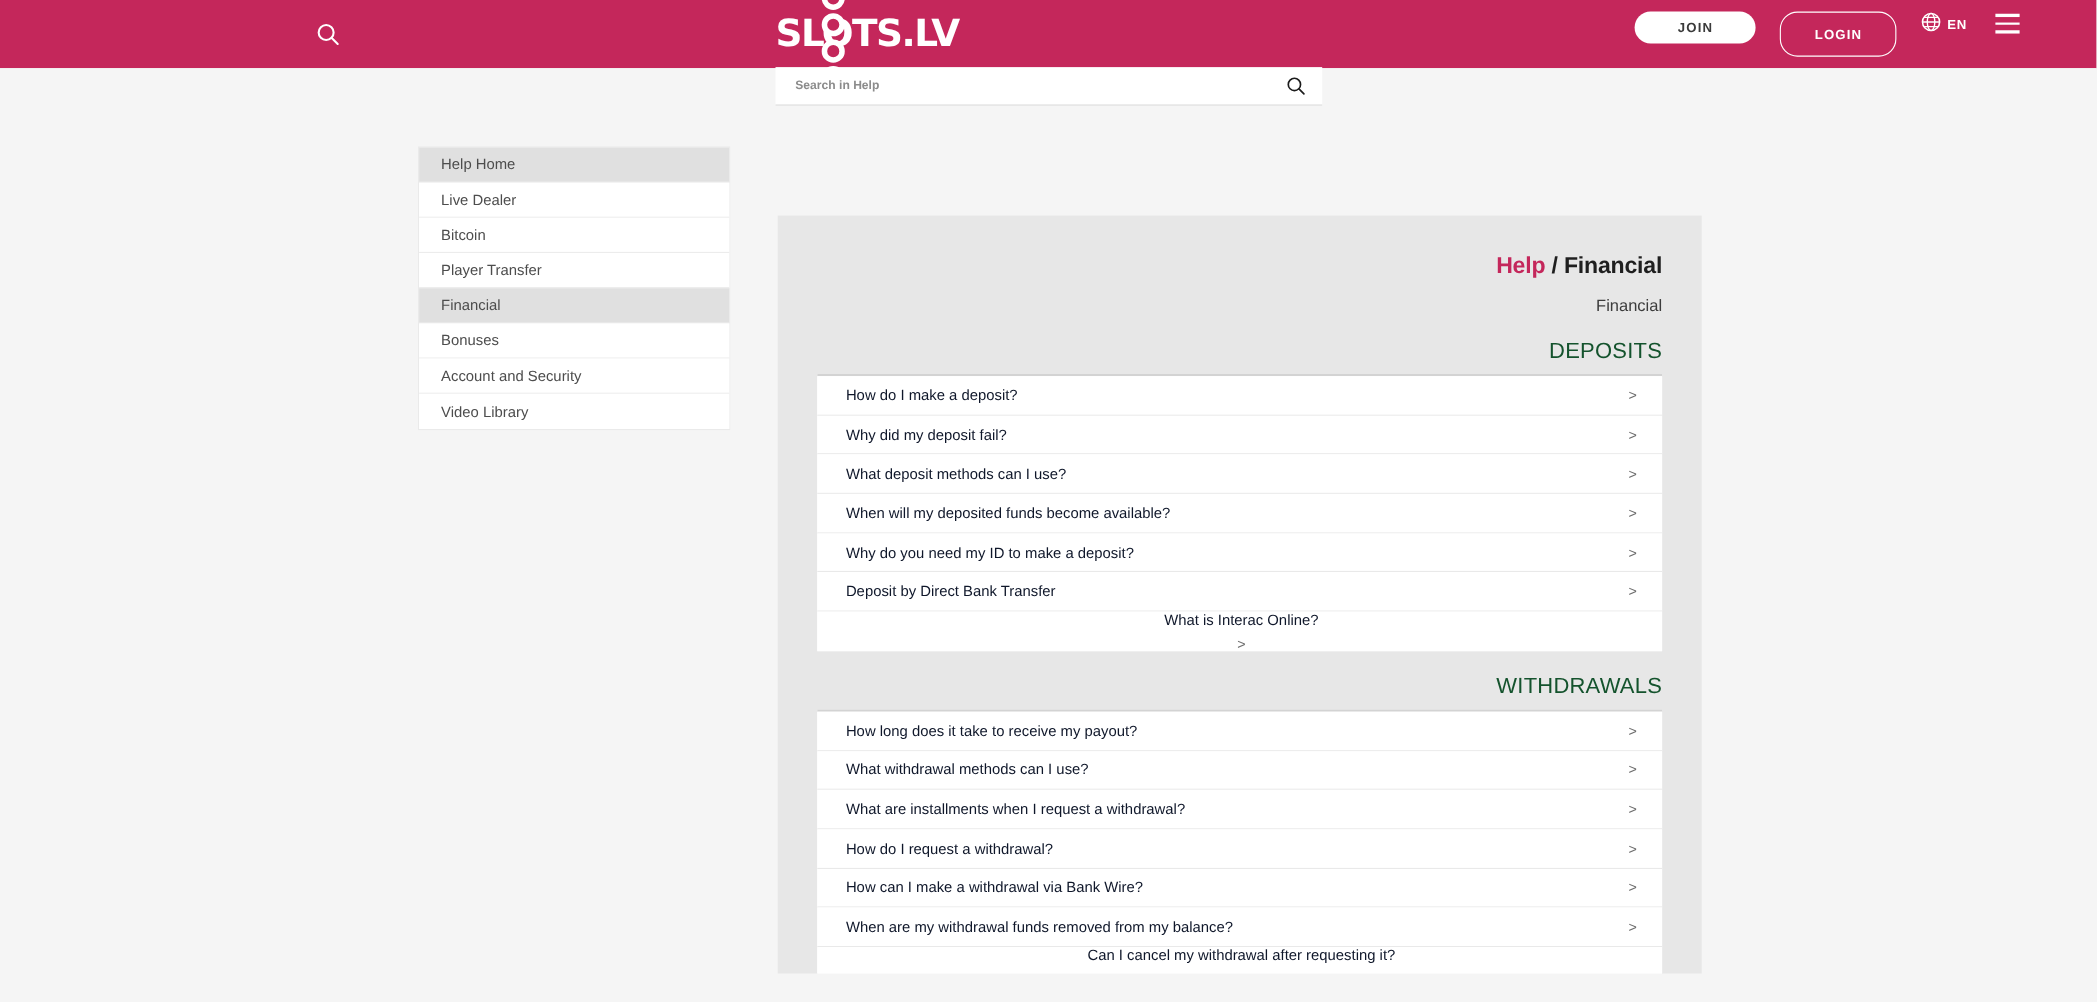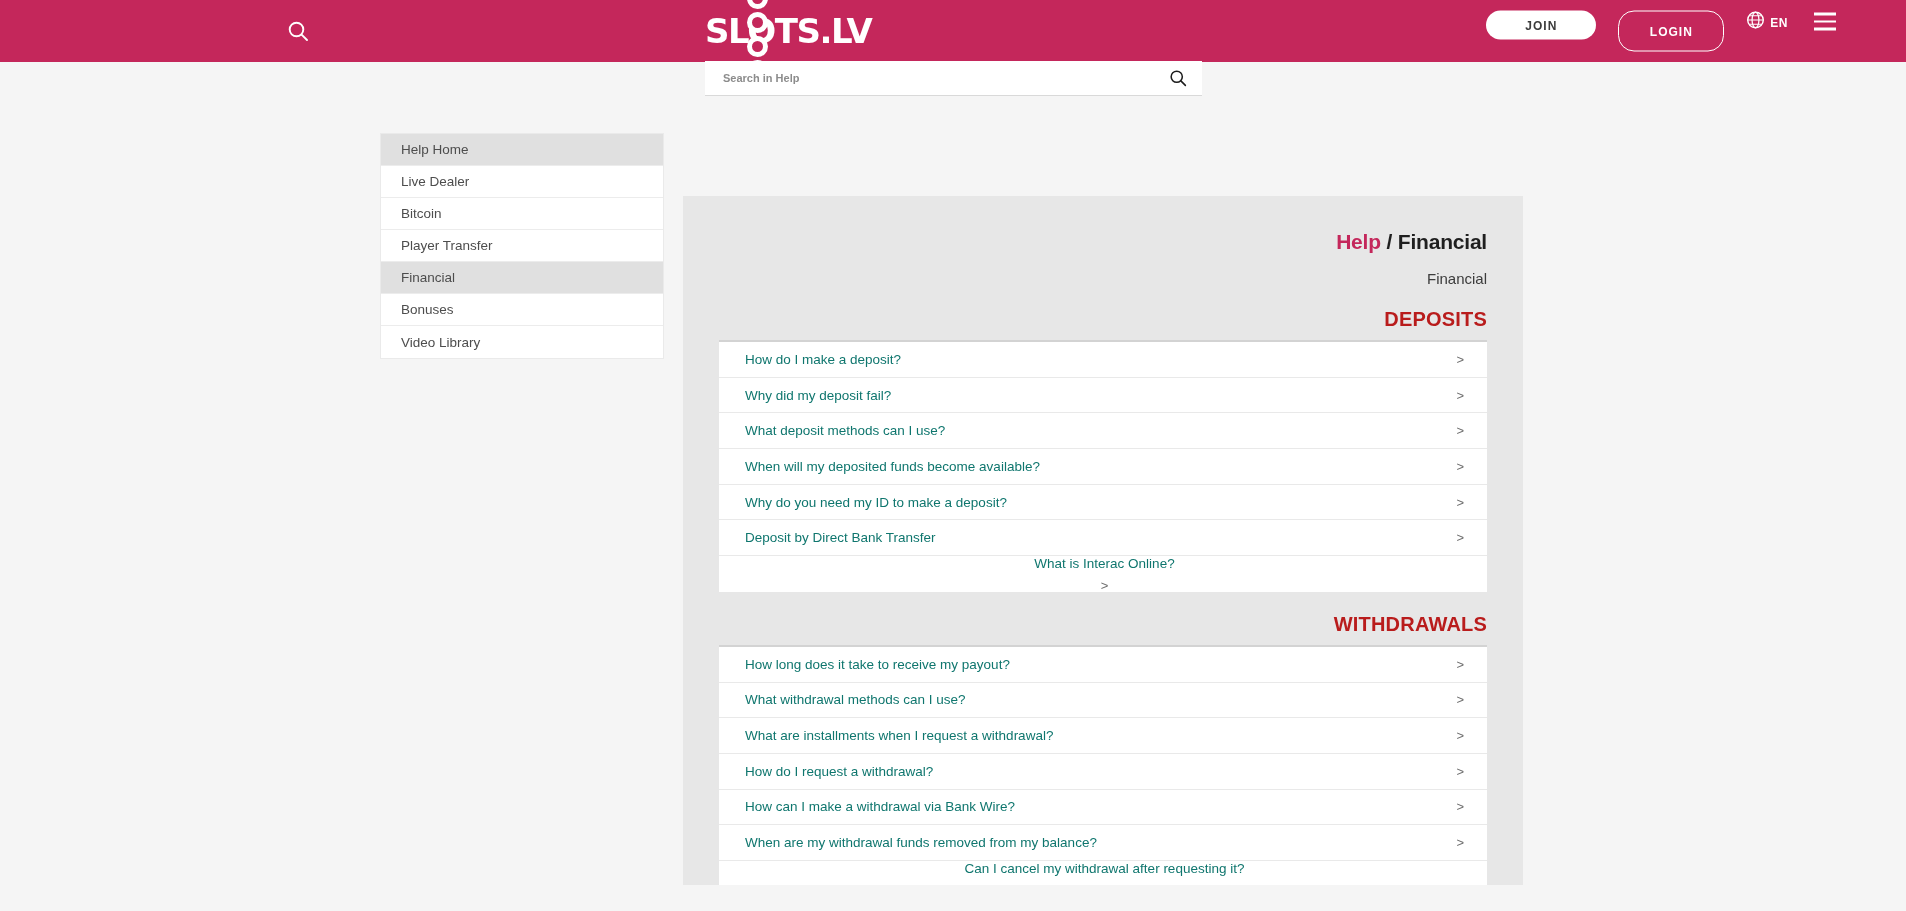--- a/index.html
+++ b/index.html
@@ -175,21 +175,21 @@
     border-bottom: 1px solid #ececec;
     cursor: pointer;
     background: #ffffff;
   }
   .side-item:last-child { border-bottom: none; }
   .side-item.active { background: #e0e0e0; }
 
   
   .content {
     position: absolute;
-    left: 683px; top: 134px;
+    left: 707px; top: 134px;
     width: 840px;
     height: 689px;
     background: #e7e7e7;
     padding: 0 36px;
     overflow: hidden;
   }
   .breadcrumb {
     margin-top: 34px;
     font-size: 21px;
     font-weight: bold;
@@ -203,42 +203,42 @@
   .subtitle {
     margin-top: 16px;
     font-size: 15px;
     color: #3c3c3c;
     font-weight: normal;
   }
   .section-head {
     margin-top: 21px;
     margin-bottom: 9px;
     font-size: 20px;
-    font-weight: bold;
-    color: #b91c1c;
+    font-weight: normal;
+    color: #14532d;
     letter-spacing: 0.2px;
   }
   .faq-list {
     background: #ffffff;
     border-top: 2px solid #d3d3d3;
   }
   .faq-row {
     height: 35.7px;
     display: flex;
     align-items: center;
     justify-content: space-between;
     padding: 0 23px 0 26px;
     border-bottom: 1px solid #e9e9e9;
     cursor: pointer;
     background: #ffffff;
   }
   .faq-row:last-child { border-bottom: none; flex-direction: column; }
   .faq-label {
     font-size: 13.5px;
-    color: #0f766e;
+    color: #0f172a;
   }
   .faq-chevron {
     font-size: 13px;
     color: #6e6e6e;
     font-family: "Liberation Sans", sans-serif;
     line-height: 1;
   }
 </style>
 </head>
 <body>
@@ -312,20 +312,23 @@
       <div class="side-item">
         <span>Player Transfer</span>
       </div>
       <div class="side-item active">
         <span>Financial</span>
       </div>
       <div class="side-item">
         <span>Bonuses</span>
       </div>
       <div class="side-item">
+        <span>Account and Security</span>
+      </div>
+      <div class="side-item">
         <span>Video Library</span>
       </div>
     </nav>
 
   <main class="content">
     <div class="breadcrumb">
       <span class="crumb-help">Help</span><span> / </span><span>Financial</span>
     </div>
     <div class="subtitle">Financial</div>
     <div id="sections">

